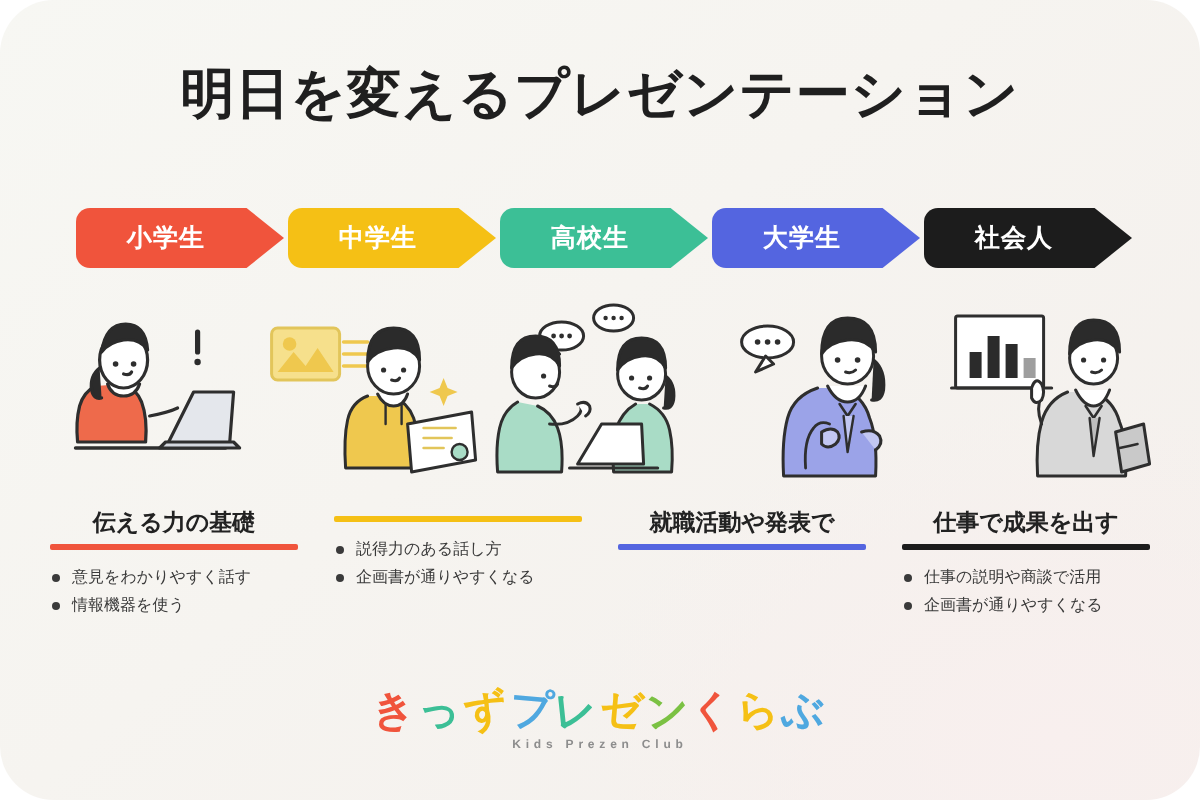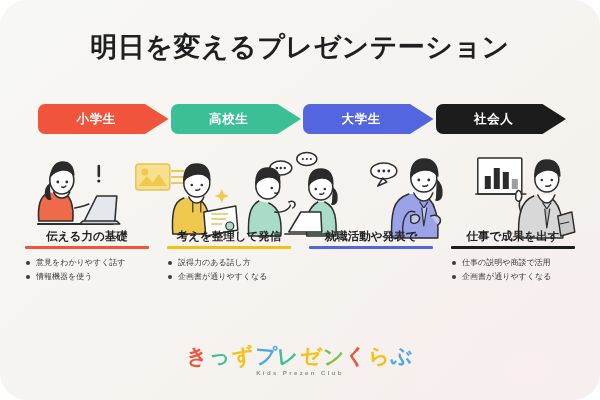--- a/index.html
+++ b/index.html
@@ -88,21 +88,21 @@
   .illus-cell {
     flex: 1 1 0;
     position: relative;
     height: 96px;
   }
   .illus-svg { display: block; width: 100%; height: 100%; }
 
   
   #detail-row {
     position: absolute;
-    top: 229px;
+    top: 255px;
     left: 16px;
     width: 568px;
     height: 76px;
     display: flex;
   }
   .detail-col {
     flex: 1 1 0;
     padding: 0 4px;
     box-sizing: border-box;
   }
@@ -170,20 +170,24 @@
 <body>
 
 <div id="slide">
 
   <div id="title">明日を変えるプレゼンテーション</div>
 
   <div id="arrow-row">
     <div class="arrow-chip">
       <div class="arrow-shape" style="background: rgb(240, 84, 60);"></div>
       <div class="arrow-label">小学生</div>
+    </div>
+    <div class="arrow-chip">
+      <div class="arrow-shape" style="background: rgb(245, 192, 21);"></div>
+      <div class="arrow-label">中学生</div>
     </div>
     <div class="arrow-chip">
       <div class="arrow-shape" style="background: rgb(60, 191, 150);"></div>
       <div class="arrow-label">高校生</div>
     </div>
     <div class="arrow-chip">
       <div class="arrow-shape" style="background: rgb(84, 101, 224);"></div>
       <div class="arrow-label">大学生</div>
     </div>
     <div class="arrow-chip">
@@ -334,21 +338,20 @@
           <span>意見をわかりやすく話す</span>
         </li>
         <li class="bullet-item">
           <span class="bullet-dot"></span>
           <span>情報機器を使う</span>
         </li>
       </ul>
     </div>
 
     <div class="detail-col">
-      <div class="detail-heading">考えを整理して発信</div>
       <div class="detail-underline" style="background: rgb(245, 192, 21);"></div>
       <ul class="bullet-list">
         <li class="bullet-item">
           <span class="bullet-dot"></span>
           <span>説得力のある話し方</span>
         </li>
         <li class="bullet-item">
           <span class="bullet-dot"></span>
           <span>企画書が通りやすくなる</span>
         </li>

